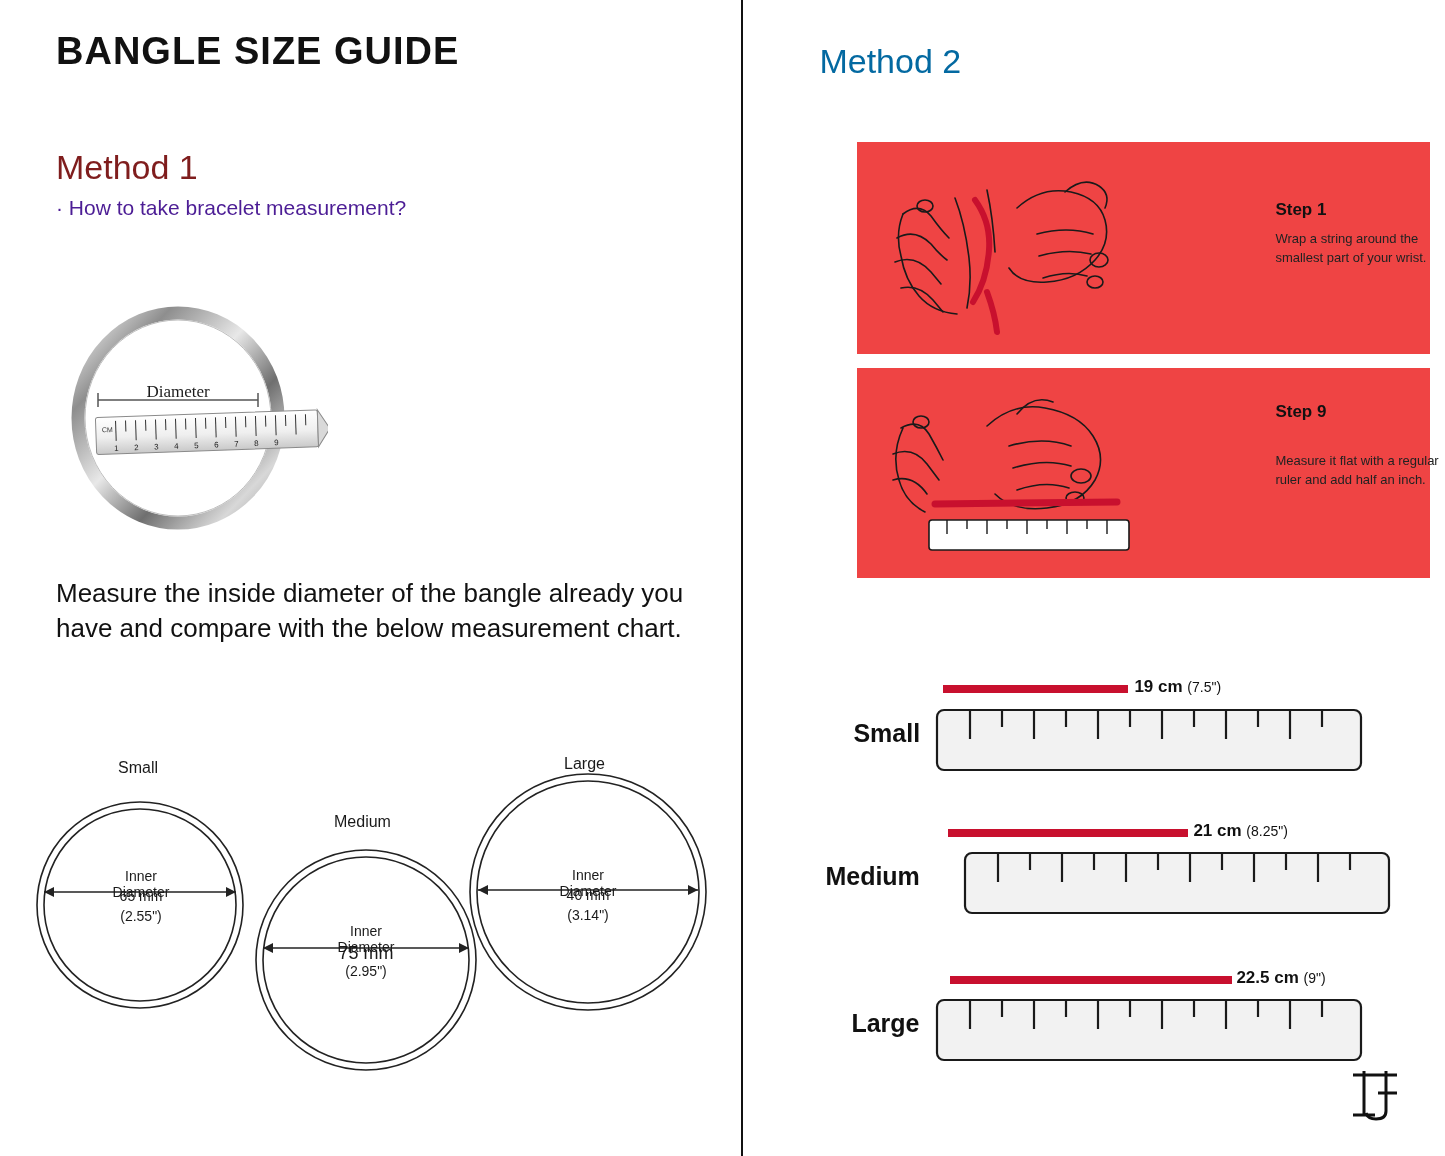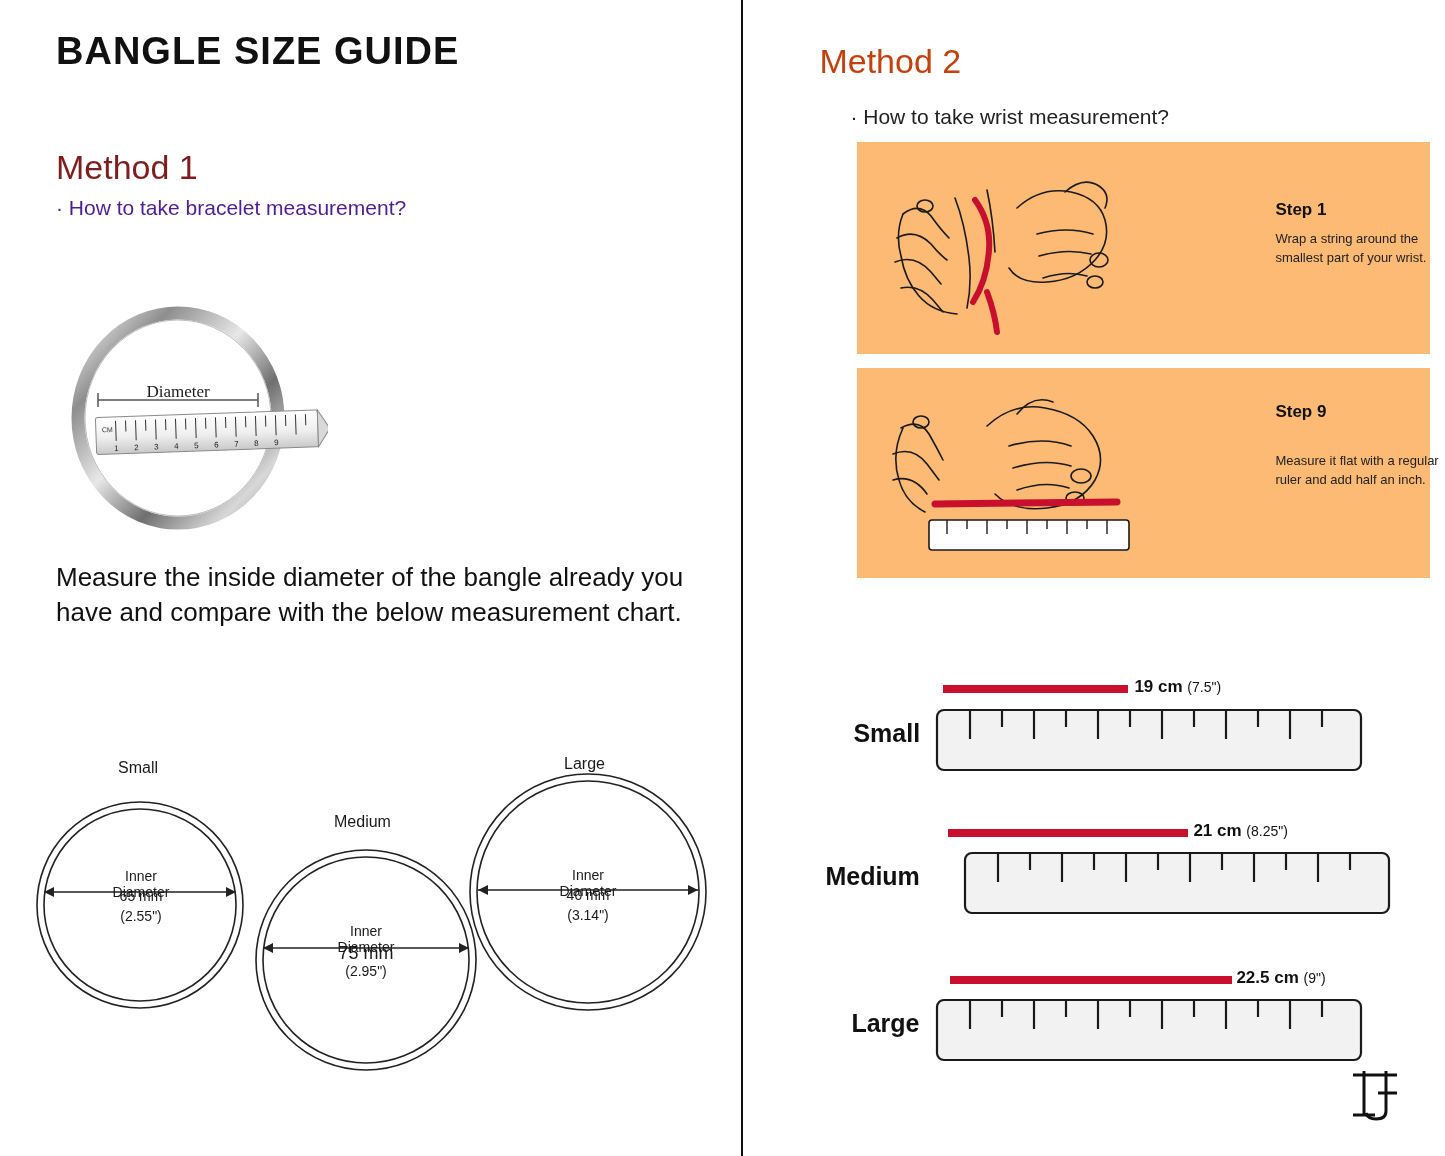--- a/index.html
+++ b/index.html
@@ -52,51 +52,51 @@
     font-size: 21px;
     color: #4c1d95;
   }
   .bangle-photo {
     position: absolute;
     left: 68px; top: 305px;
     width: 230px; height: 230px;
   }
   .m1-para {
     position: absolute;
-    left: 56px; top: 560px;
+    left: 56px; top: 576px;
     width: 630px;
     font-size: 26px;
     line-height: 1.33;
     color: #111;
   }
   .circles {
     position: absolute;
     left: 0; top: 745px;
     width: 741px; height: 330px;
   }
   
   .right {
     width: 704px; height: 100%;
     position: relative;
   }
   .m2-title {
     position: absolute;
     left: 49px; top: 42px;
     font-size: 34px;
-    color: #c2410c;
+    color: #0369a1;
   }
   .m2-sub {
     position: absolute;
     left: 80px; top: 105px;
     font-size: 21px;
     color: #222;
   }
   .step-card {
     position: absolute;
-    background: #fdba74;
+    background: #ef4444;
   }
   .step-card.s1 { left: 87px; top: 142px; width: 573px; height: 212px; }
   .step-card.s2 { left: 87px; top: 368px; width: 573px; height: 210px; }
   .step-title {
     position: absolute;
     font-size: 17px;
     font-weight: bold;
     color: #111;
   }
   .step-body {
@@ -259,21 +259,20 @@
       <div style="position:absolute;left:564px;top:10px;font-size:16px;">Large</div>
       <div style="position:absolute;left:542px;top:122px;width:92px;text-align:center;font-size:14px;">Inner Diameter</div>
       <div style="position:absolute;left:542px;top:142px;width:92px;text-align:center;font-size:14px;">40 mm</div>
       <div style="position:absolute;left:542px;top:162px;width:92px;text-align:center;font-size:14px;">(3.14")</div>
     </div>
   </div>
 
   <div class="right">
 
     <div class="m2-title">Method 2</div>
-    <div class="m2-sub">· How to take wrist measurement?</div>
 
     <div class="step-card s1">
       <svg width="300" height="212" viewBox="0 0 300 212" style="position:absolute;left:10px;top:0;">
         <g fill="none" stroke="#1a1a1a" stroke-width="1.6" stroke-linecap="round" stroke-linejoin="round">
 
           <path d="M36 72 q16 -12 28 2 q10 14 18 22"></path>
           <path d="M30 96 q18 -10 34 6 q8 10 16 16"></path>
           <path d="M28 120 q20 -8 36 10 l10 12"></path>
           <path d="M34 146 q18 -4 32 12 l10 12"></path>
           <path d="M36 72 q-8 20 -2 42 q4 24 18 40 q14 16 38 18"></path>

